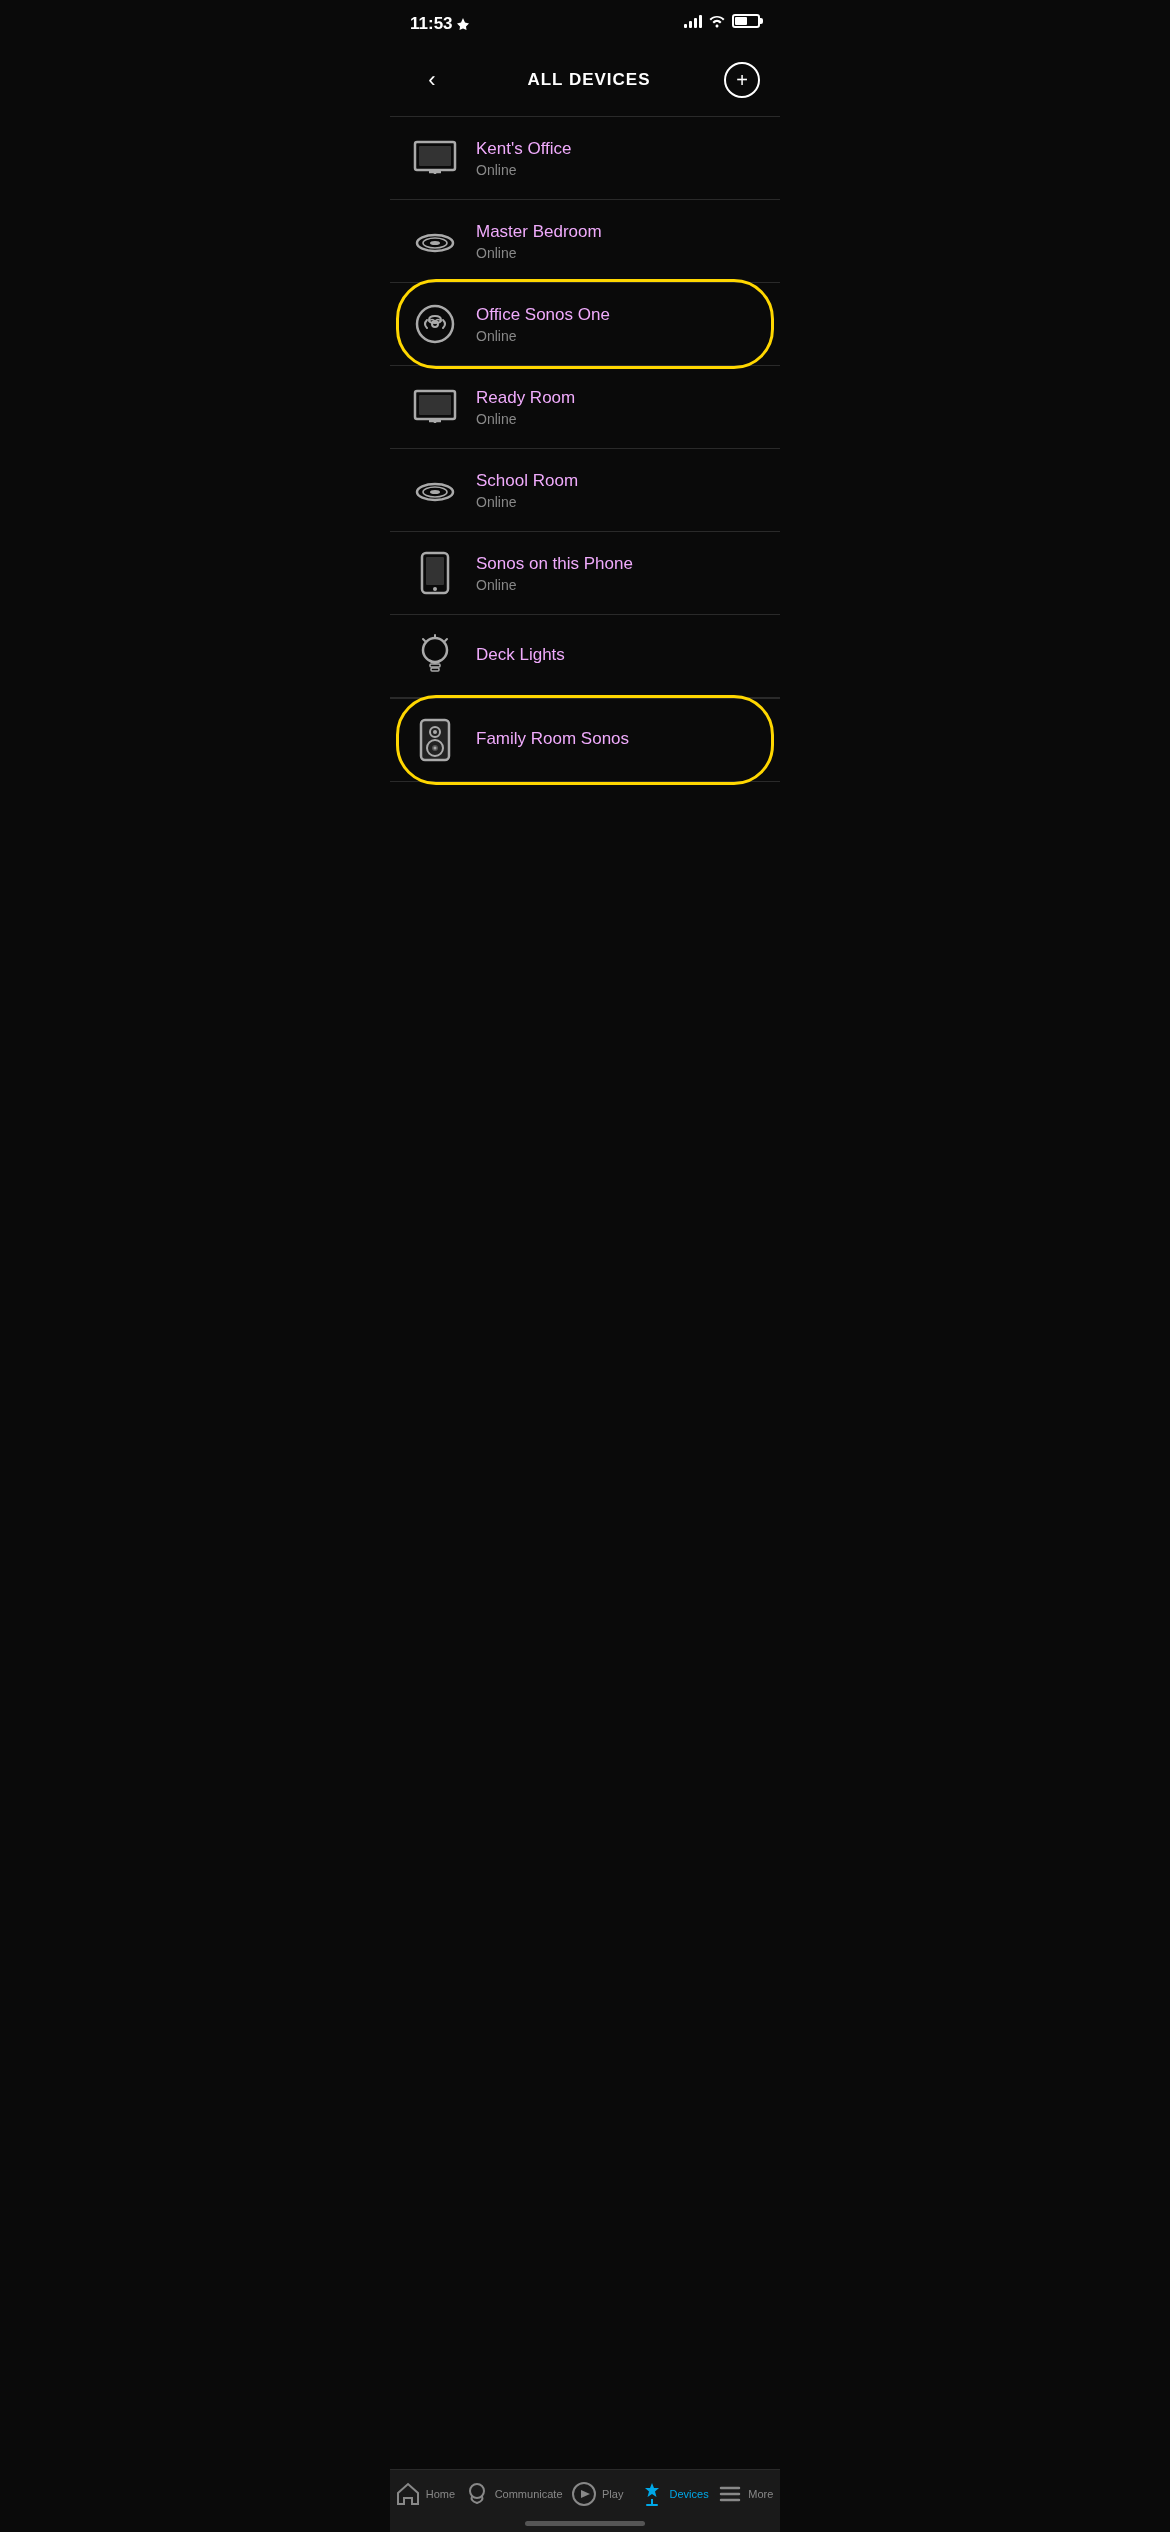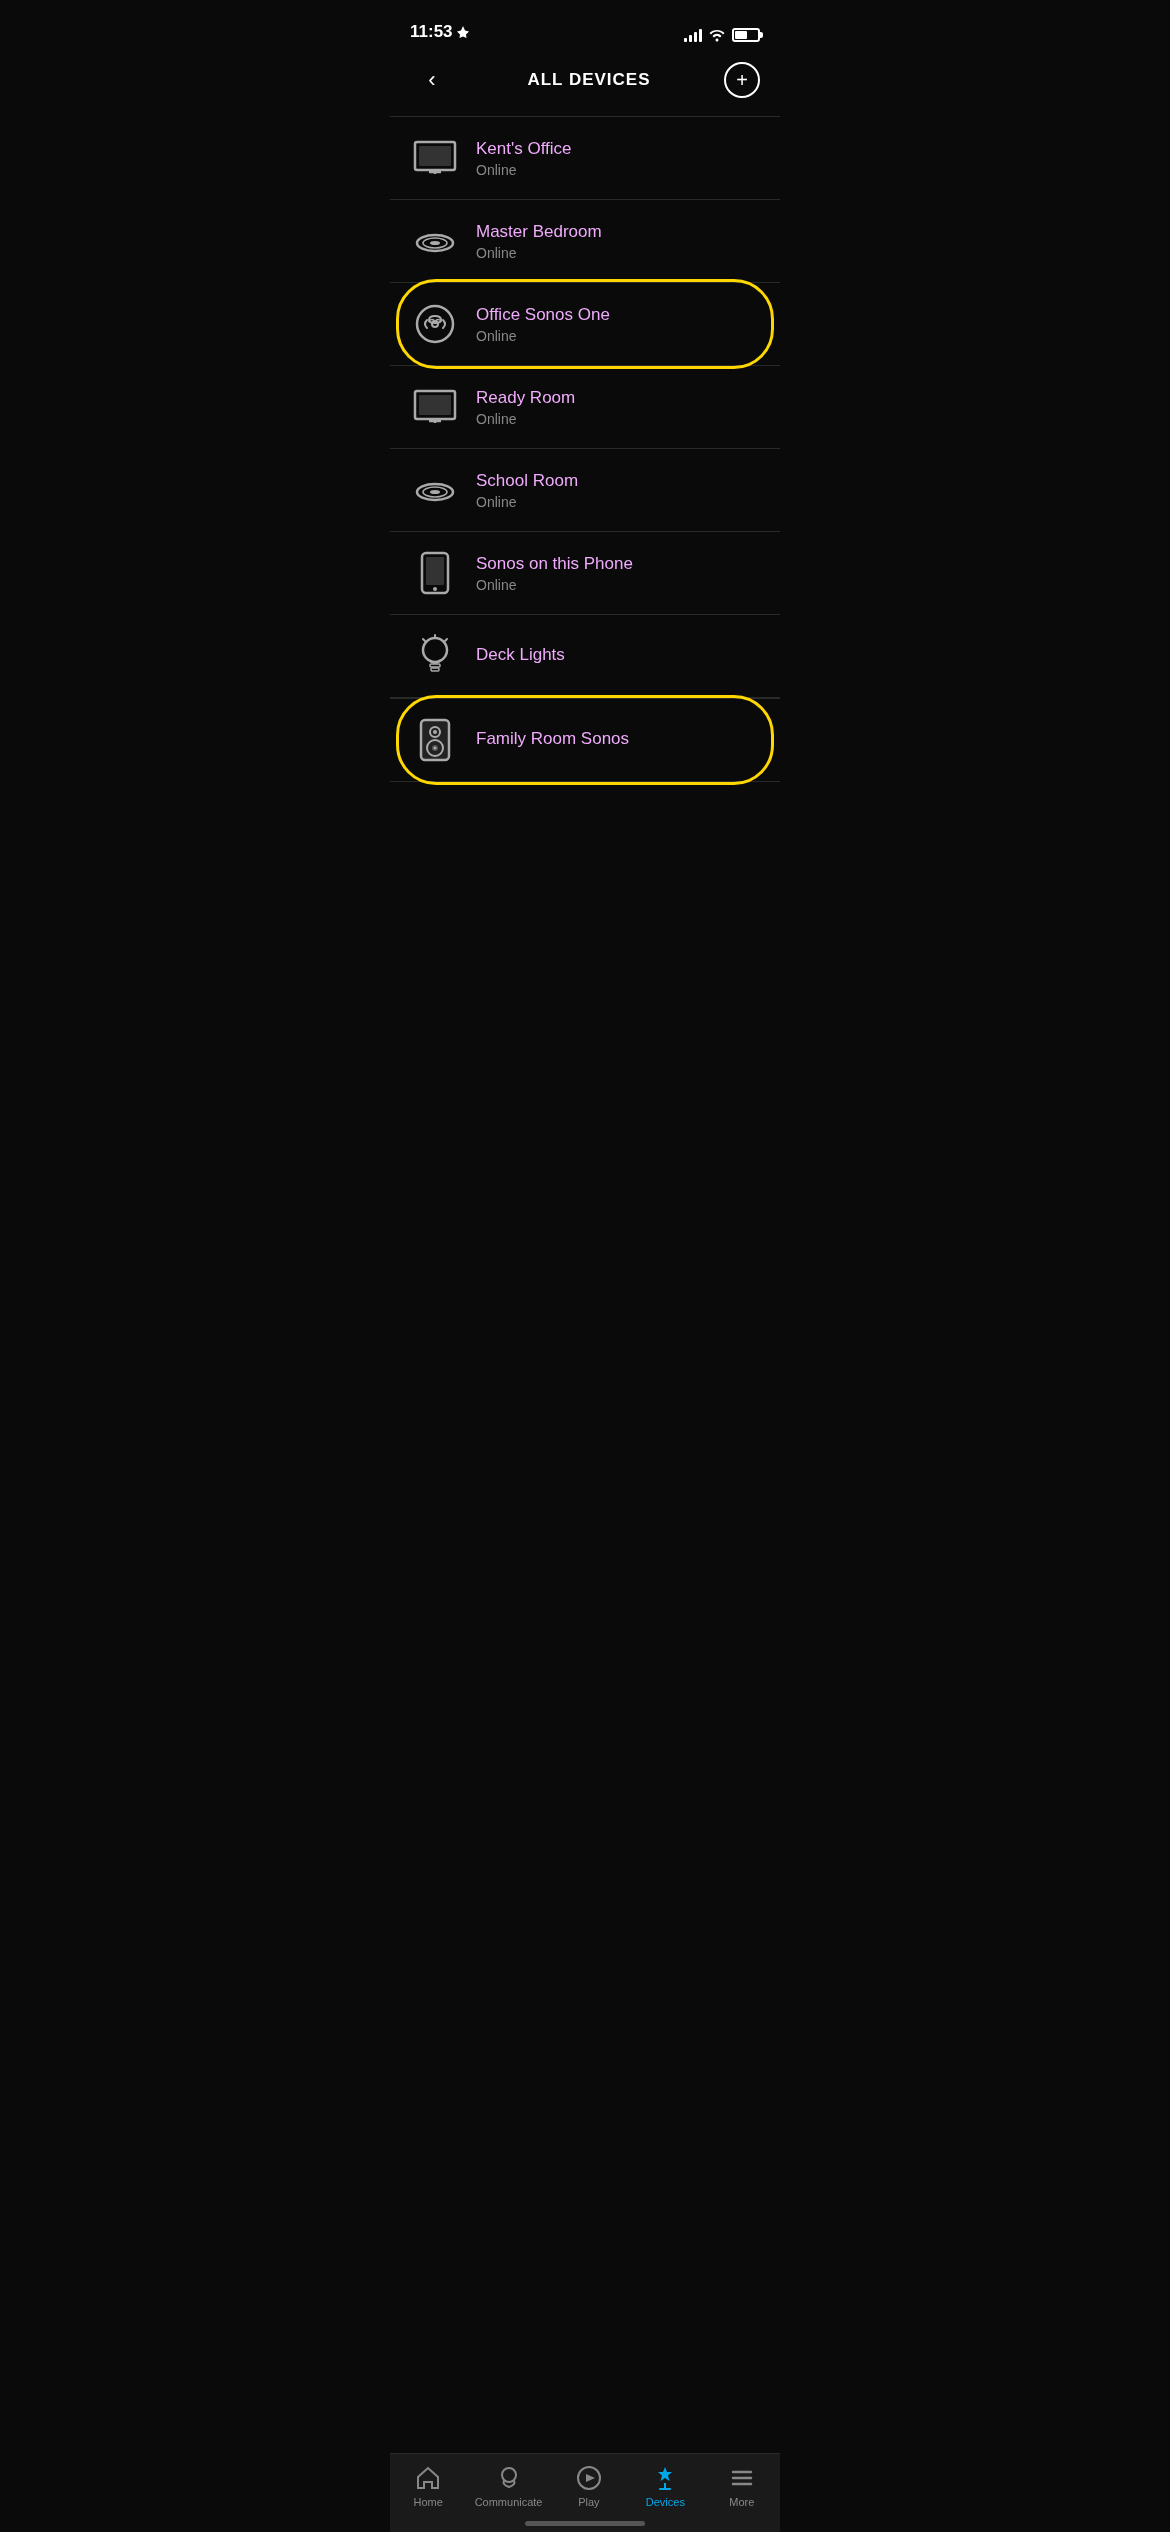--- a/index.html
+++ b/index.html
@@ -13,21 +13,21 @@
       min-height: 844px;
       margin: 0 auto;
       position: relative;
       overflow-x: hidden;
     }
 
     
     .status-bar {
       display: flex;
       justify-content: space-between;
-      align-items: flex-end;
+      align-items: flex-start;
       padding: 14px 20px 6px;
       height: 48px;
     }
 
     .status-time {
       font-size: 17px;
       font-weight: 700;
       color: #fff;
       display: flex;
       align-items: center;
@@ -177,21 +177,21 @@
       width: 390px;
       background: #1a1a1a;
       border-top: 1px solid #2a2a2a;
       display: flex;
       justify-content: space-around;
       padding: 10px 0 24px;
     }
 
     .nav-item {
       display: flex;
-      flex-direction: column;
+      flex-direction: row;
       align-items: center;
       gap: 4px;
       cursor: pointer;
       min-width: 60px;
     }
 
     .nav-icon {
       width: 28px;
       height: 28px;
       display: flex;

